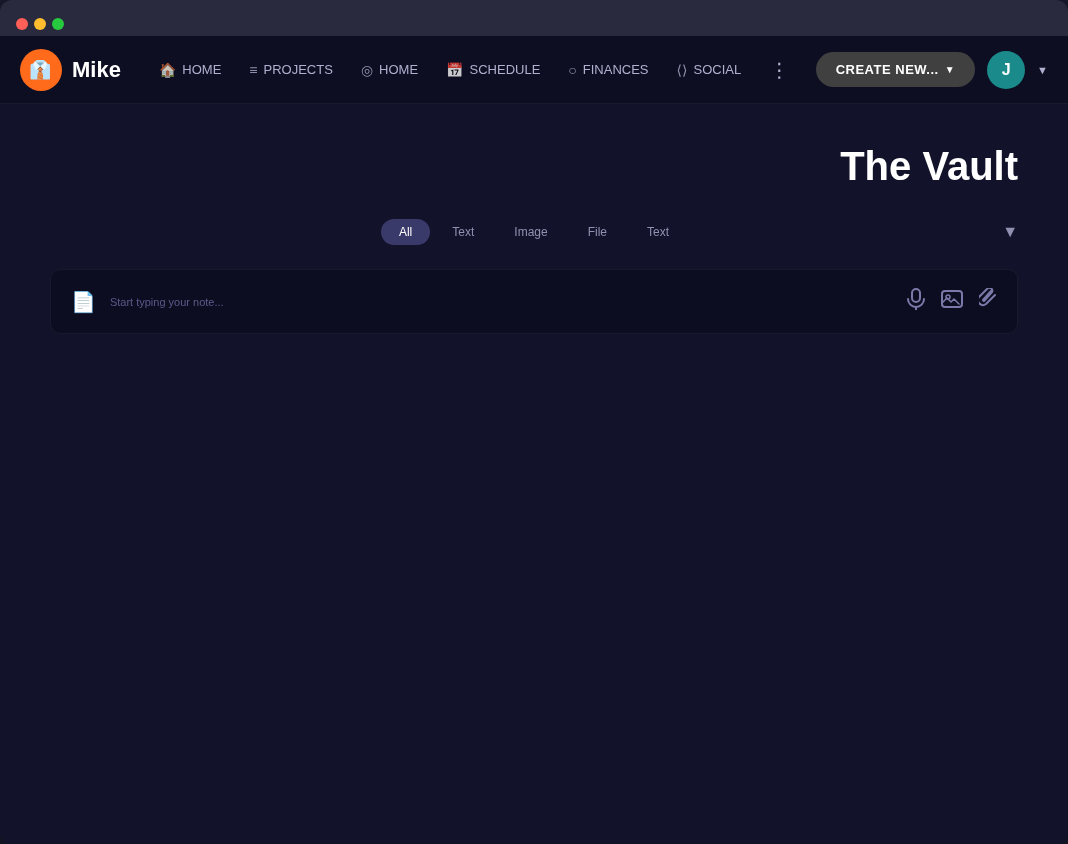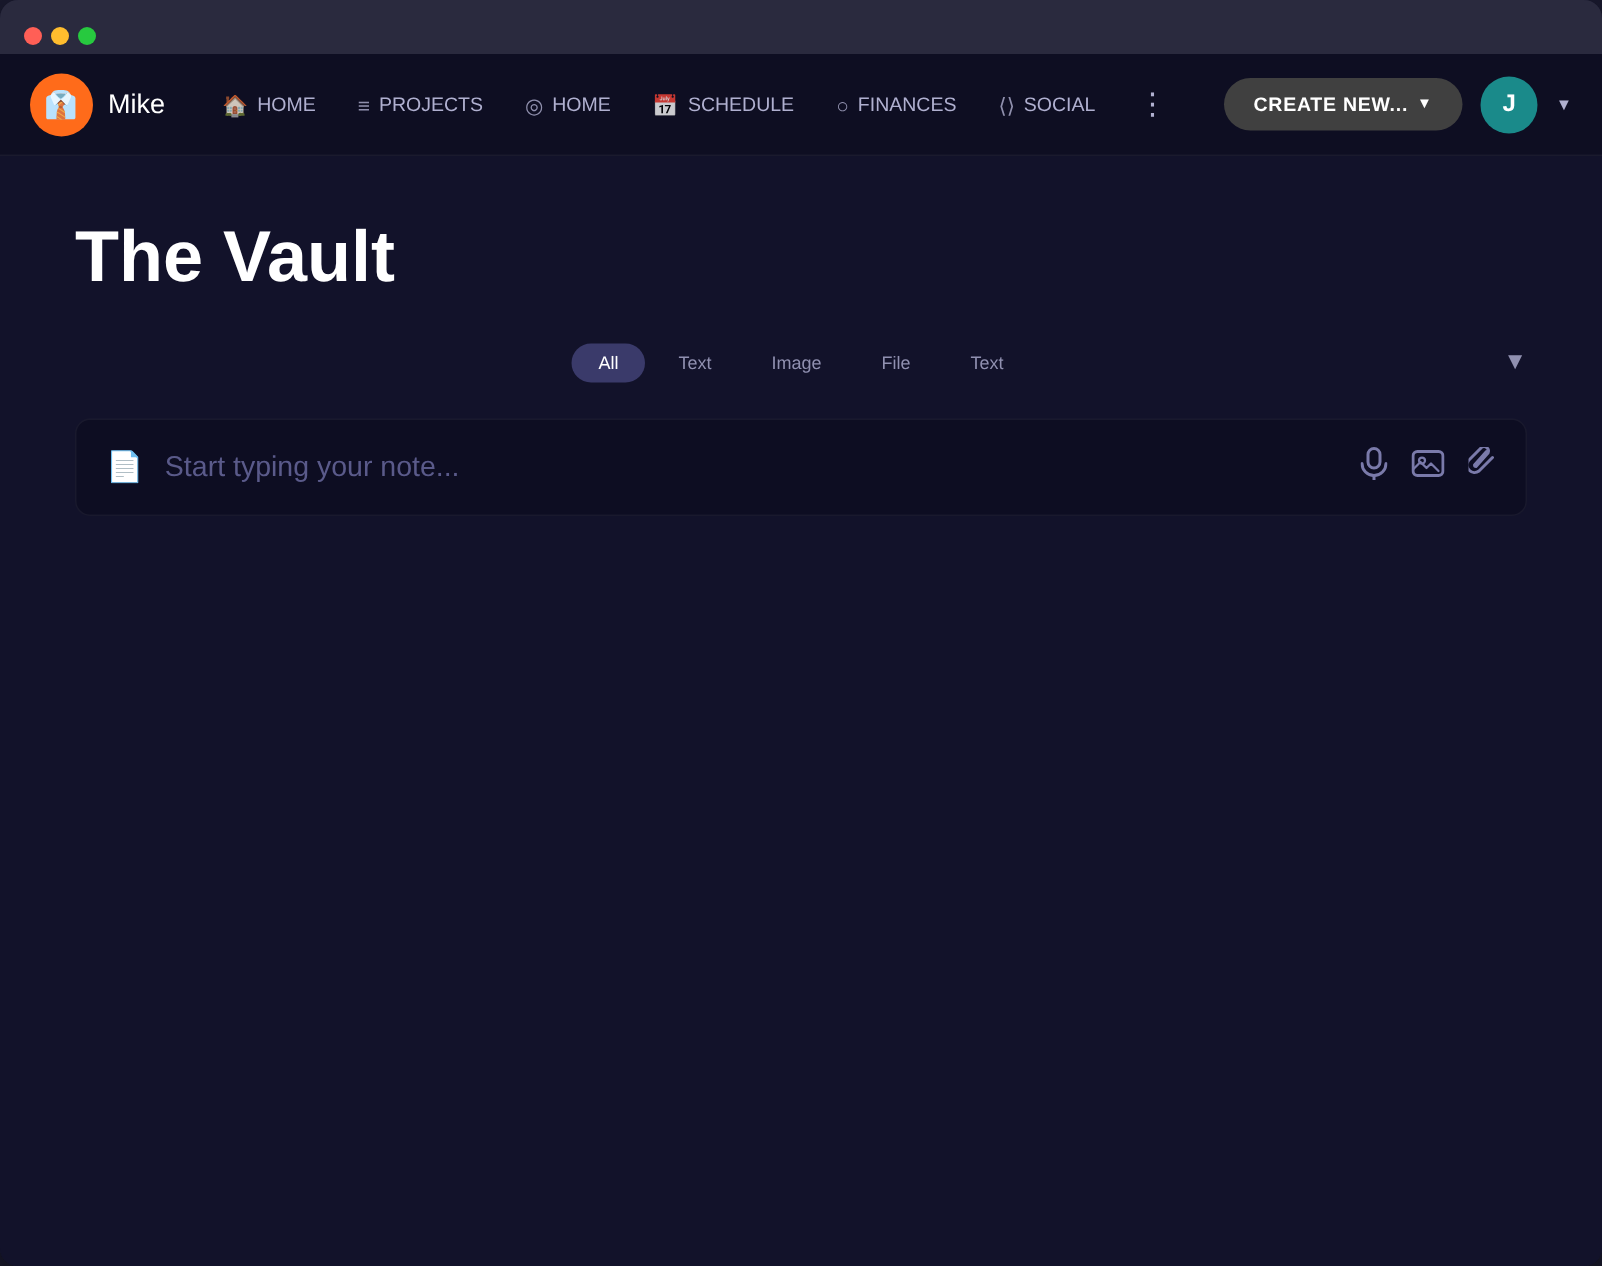--- a/index.html
+++ b/index.html
@@ -78,22 +78,22 @@
       border-radius: 50%;
       display: flex;
       align-items: center;
       justify-content: center;
       color: white;
       font-size: 18px;
     }
 
     .logo-text {
       color: white;
-      font-size: 18px;
-      font-weight: 400;
+      font-size: 22px;
+      font-weight: 700;
     }
 
     .nav-items {
       display: flex;
       align-items: center;
       gap: 4px;
       flex: 1;
     }
 
     .nav-item {
@@ -172,23 +172,23 @@
     }
 
     
     .main-content {
       flex: 1;
       padding: 40px 50px;
       overflow-y: auto;
     }
 
     .page-title {
-      text-align: left;
-      color: white;
-      font-size: 48px;
+      text-align: right;
+      color: white;
+      font-size: 40px;
       font-weight: 700;
       margin-bottom: 30px;
     }
 
     
     .filter-bar {
       display: flex;
       align-items: center;
       justify-content: center;
       gap: 0;
@@ -243,21 +243,21 @@
 
     .note-doc-icon {
       color: #5a5a8a;
       font-size: 20px;
       flex-shrink: 0;
     }
 
     .note-placeholder {
       flex: 1;
       color: #5a5a8a;
-      font-size: 19px;
+      font-size: 11px;
     }
 
     .note-actions {
       display: flex;
       align-items: center;
       gap: 16px;
     }
 
     .note-action-icon {
       color: #7a7aaa;

